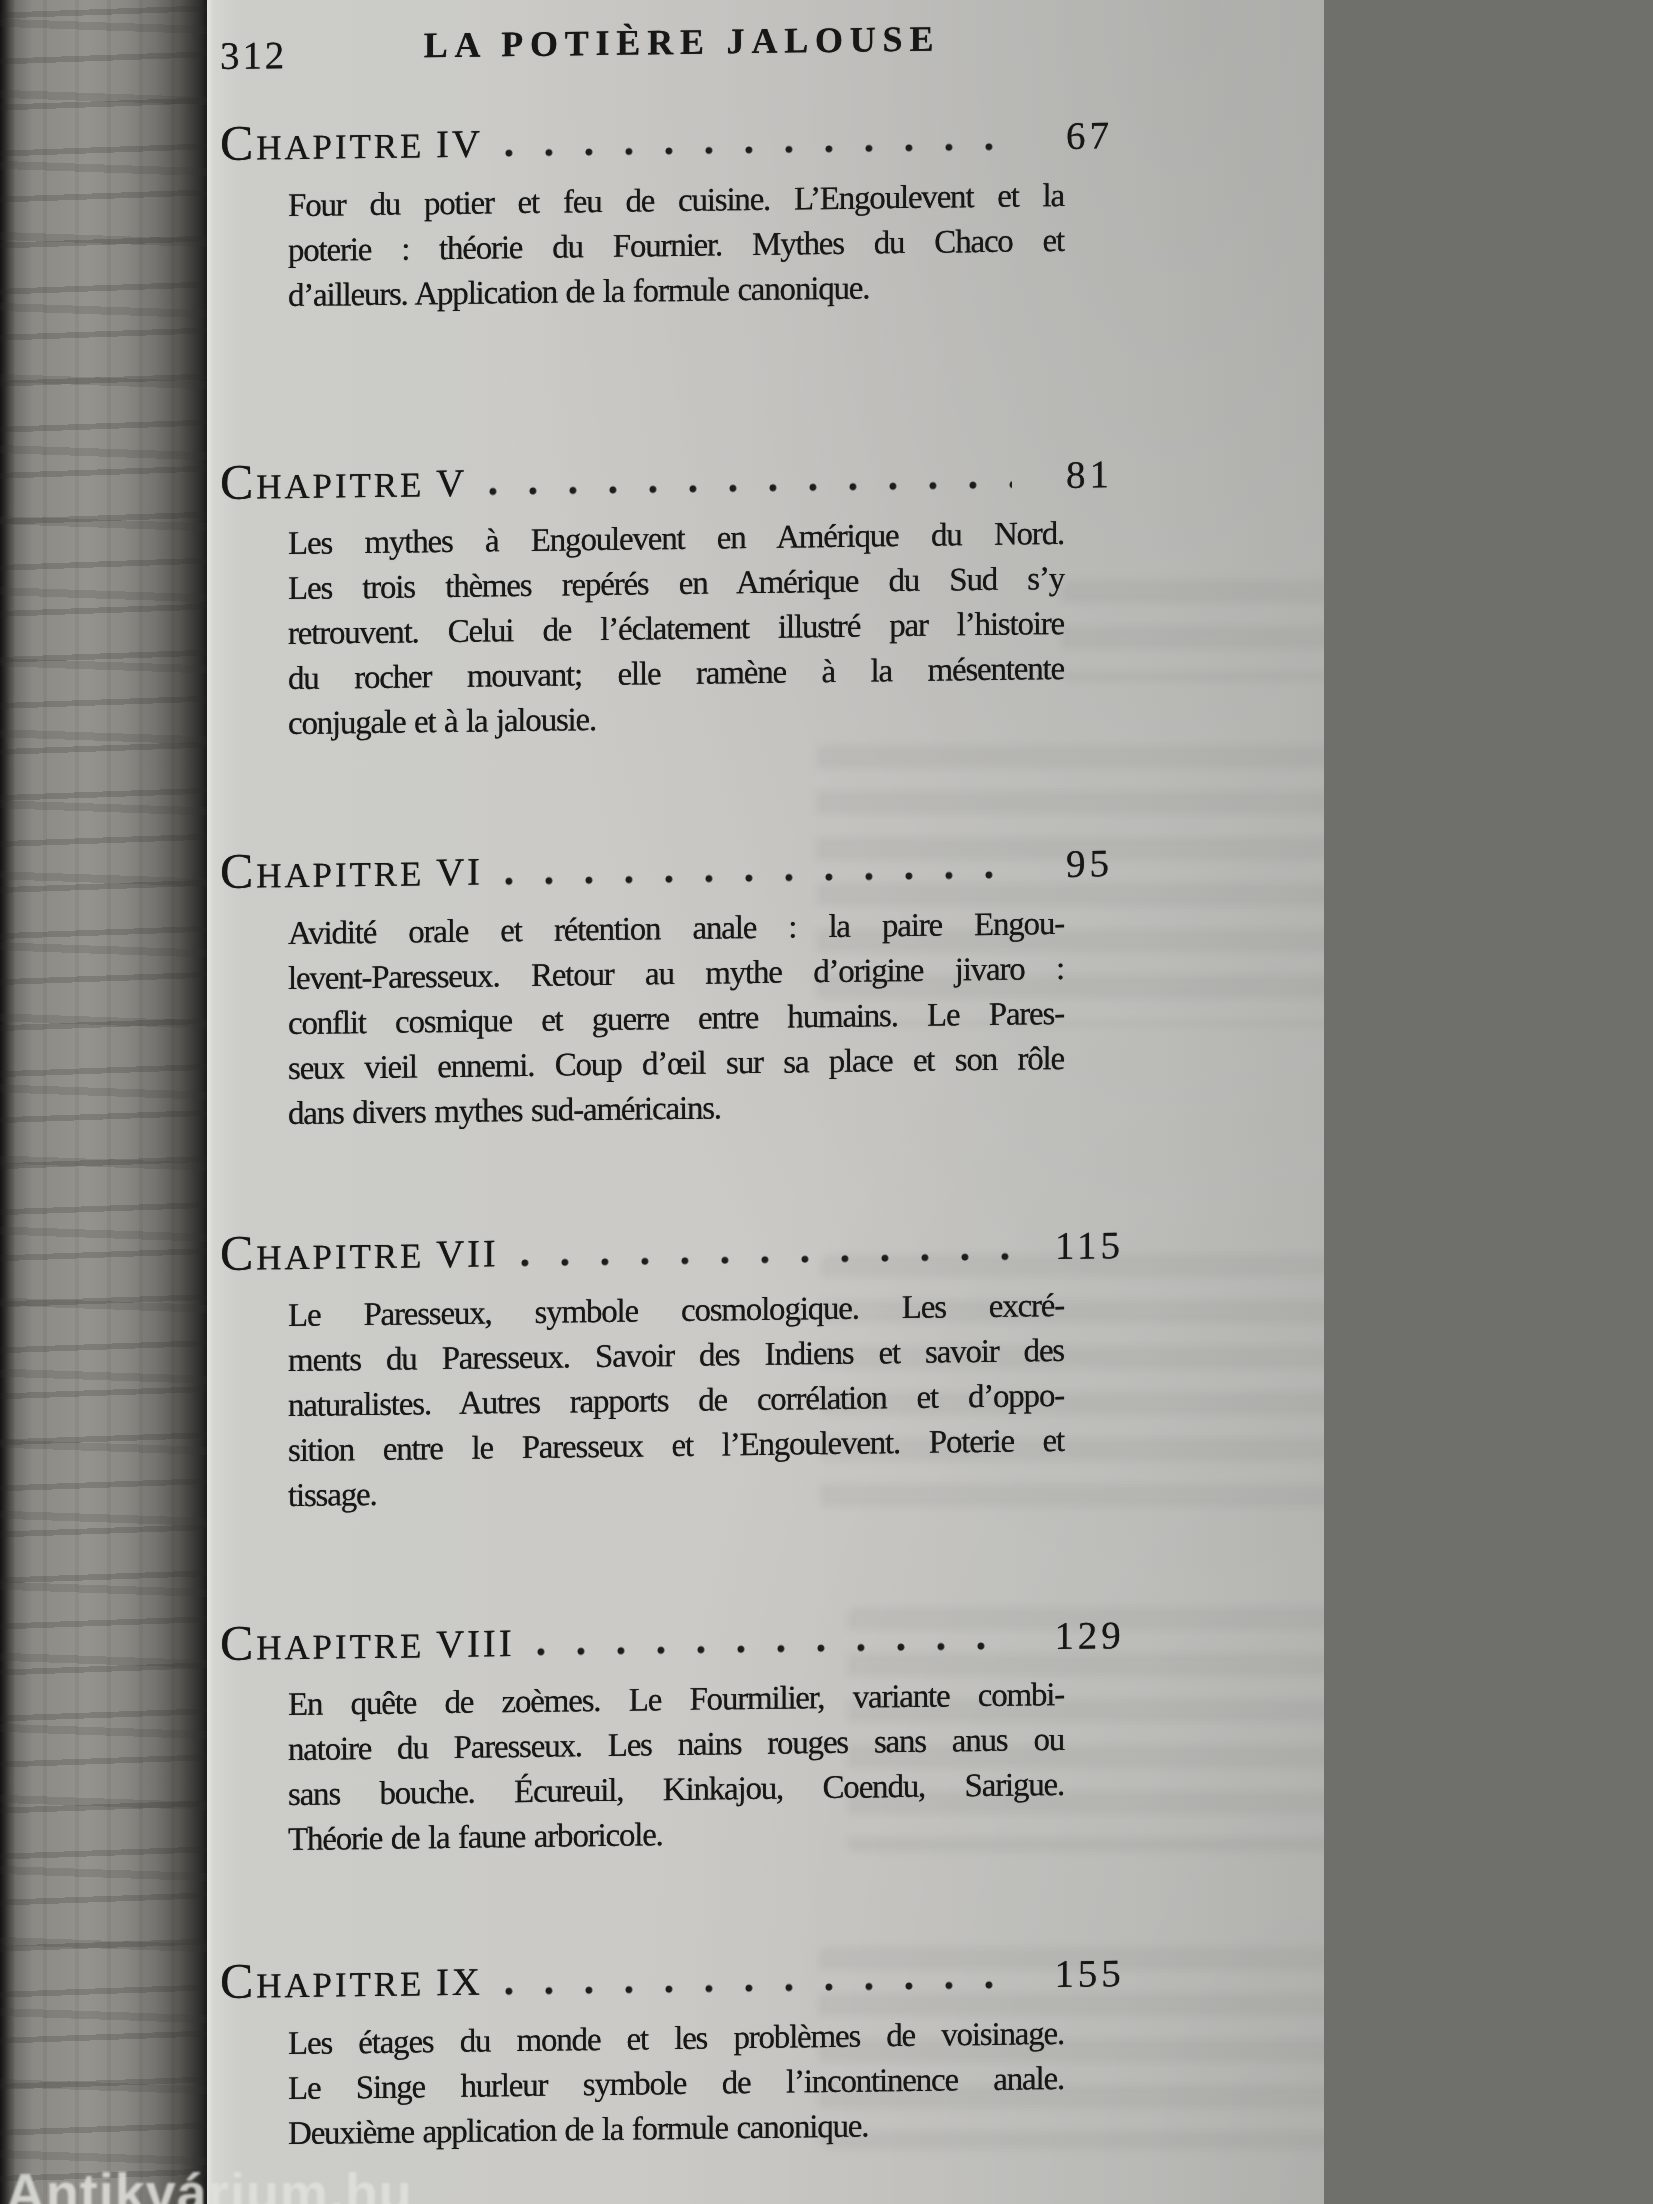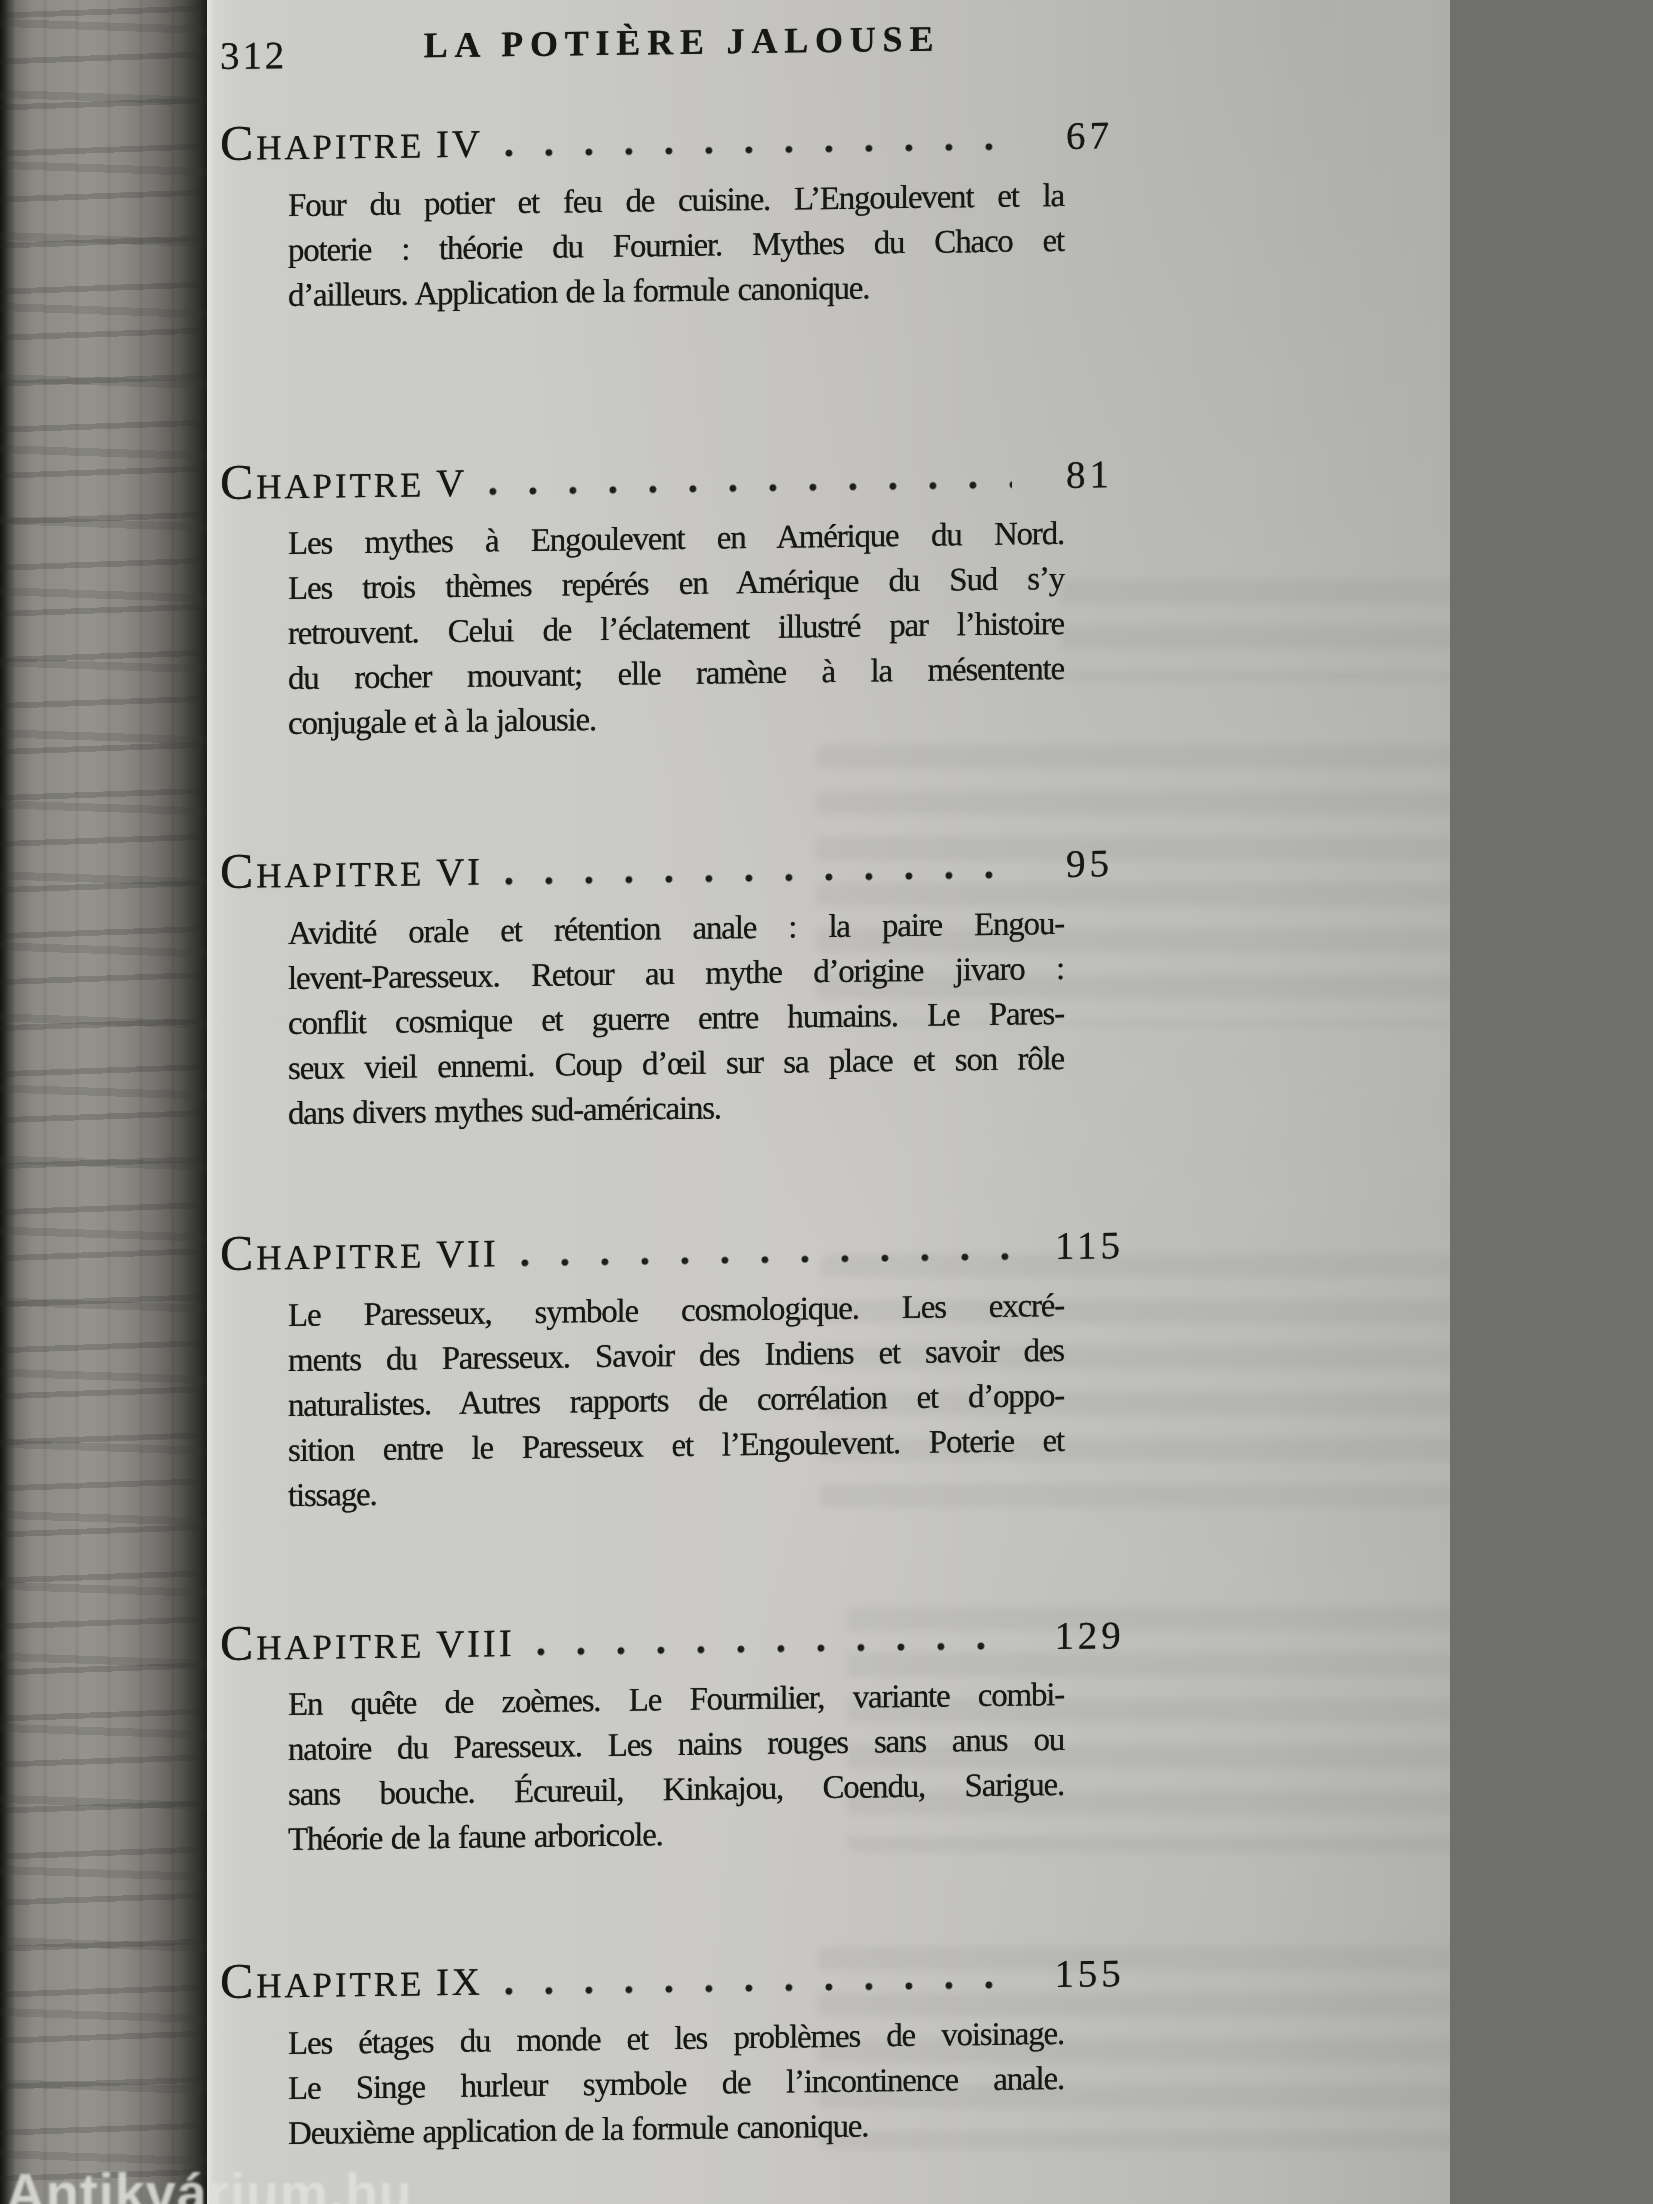--- a/index.html
+++ b/index.html
@@ -5,21 +5,21 @@
   html, body {
     margin: 0;
     padding: 0;
     width: 1654px;
     height: 2205px;
     overflow: hidden;
     background: #6f6f6c;
   }
   .stage {
     position: relative;
-    width: 1450px;
+    width: 1324px;
     height: 2205px;
     overflow: hidden;
     font-family: "Liberation Serif", "DejaVu Serif", serif;
   }
   
   .wood {
     position: absolute;
     left: 0; top: 0; bottom: 0;
     width: 207px;
     background: linear-gradient(90deg,

